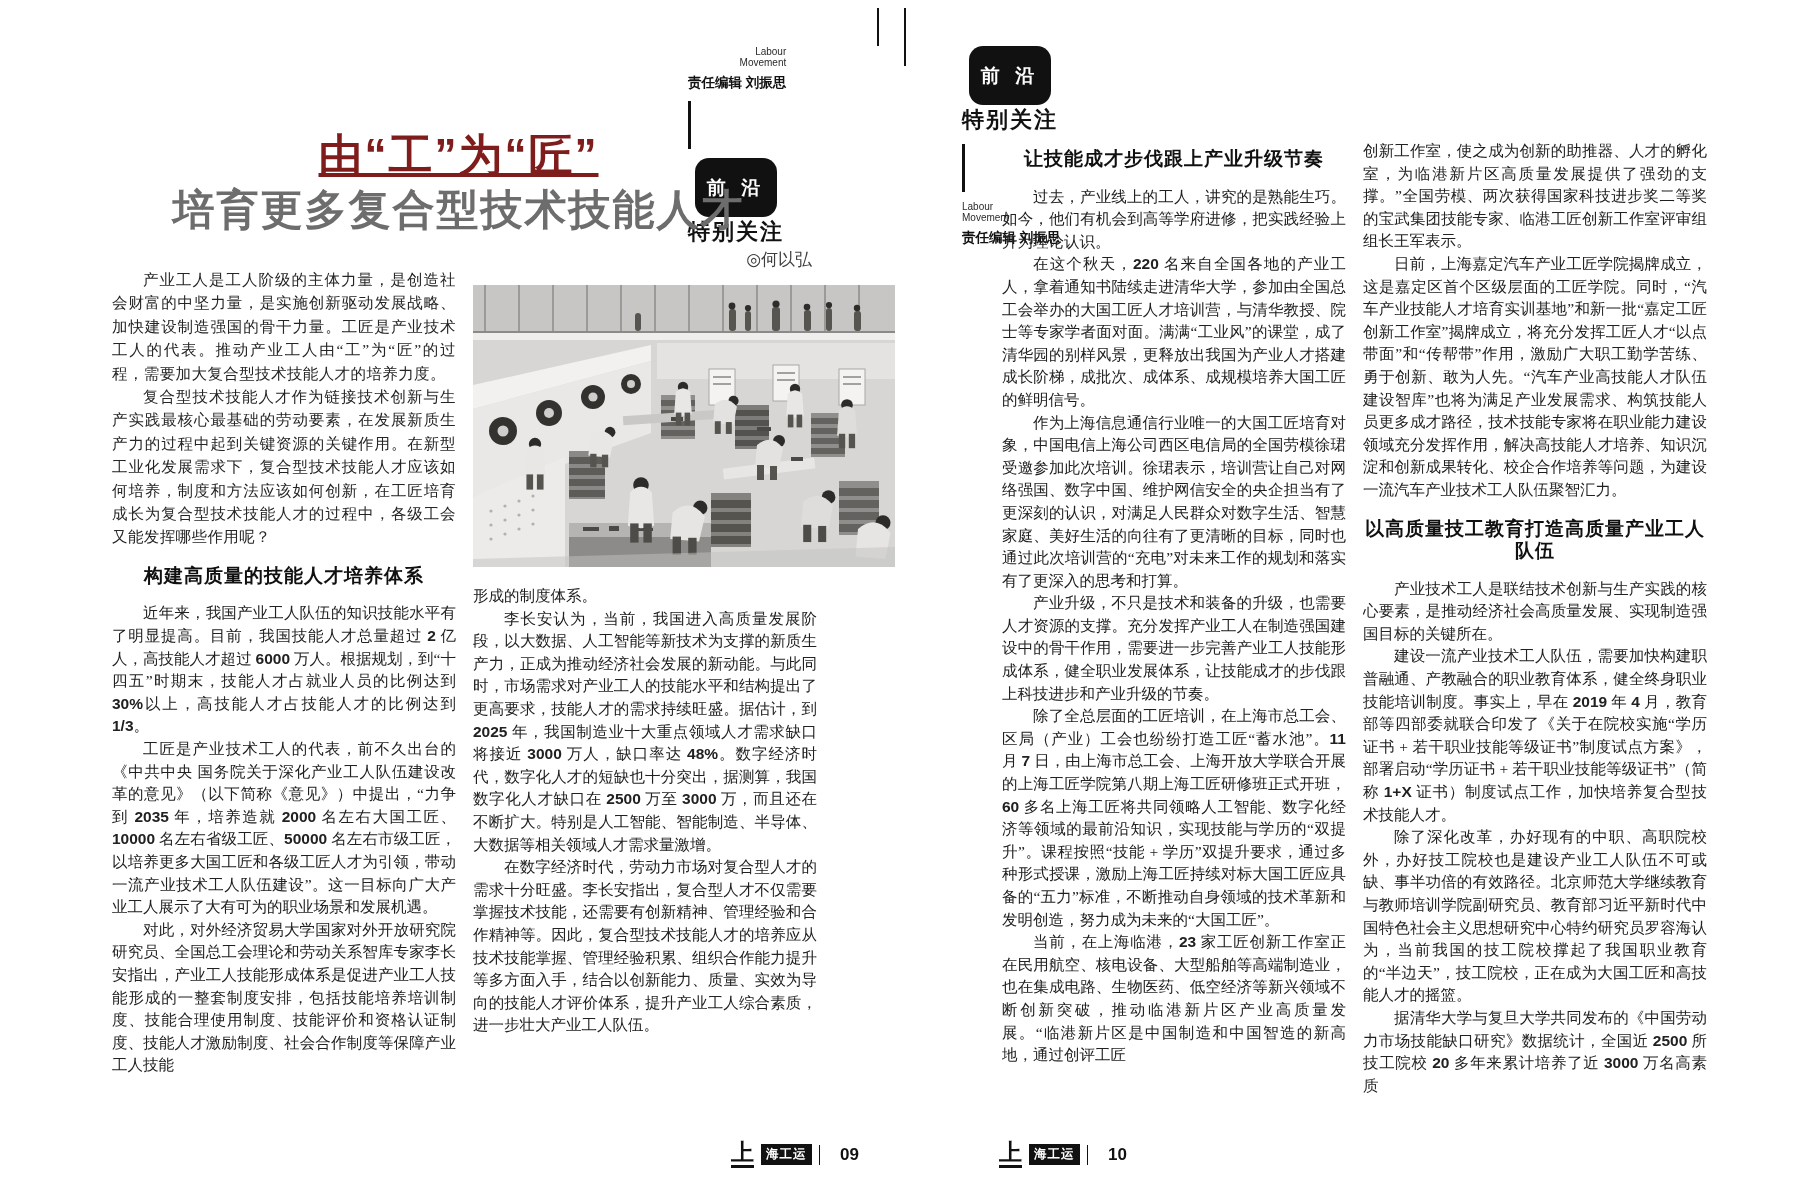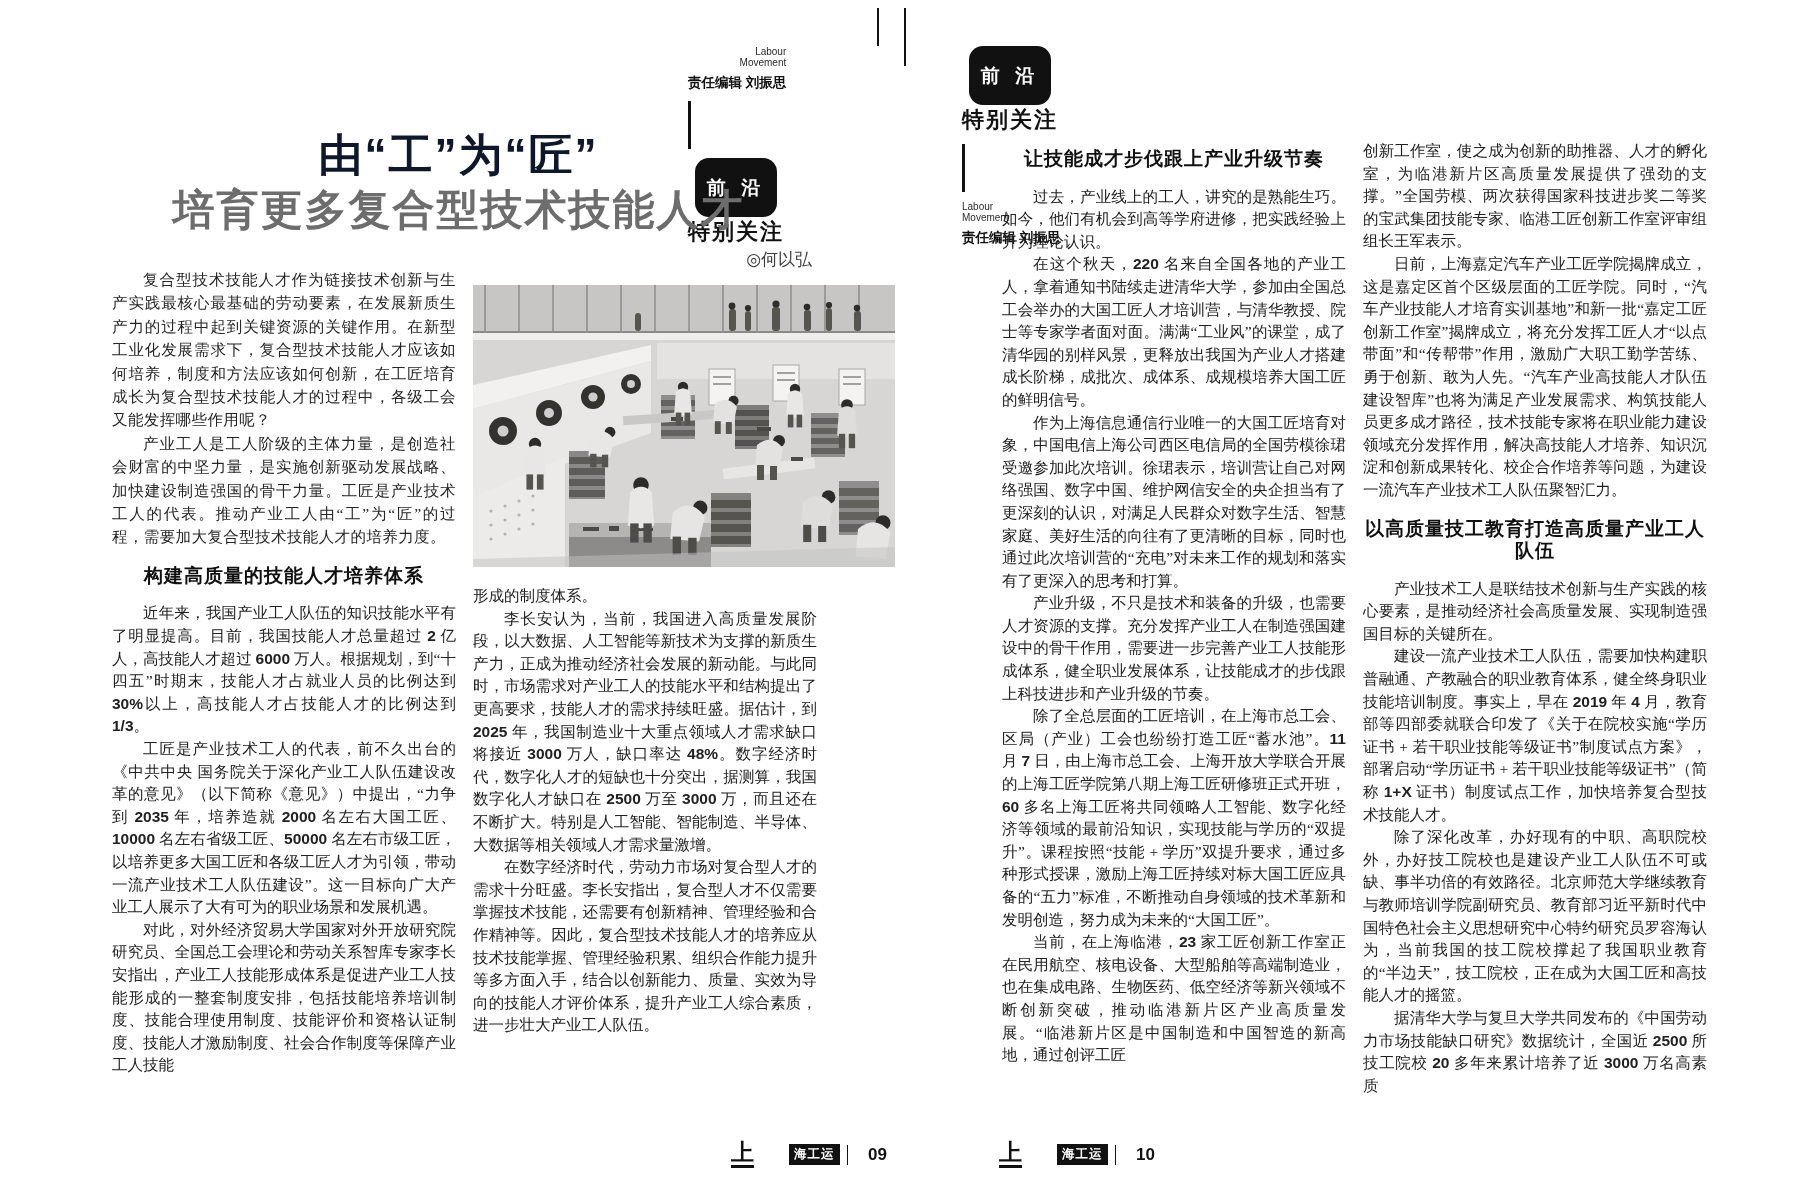--- a/index.html
+++ b/index.html
@@ -18,41 +18,41 @@
   .vline{width:2.5px;height:48px;background:#111;}
   .badge-wrap{text-align:center;}
   .badge{display:inline-block;background:#111;color:#fff;font-family:"Liberation Sans",sans-serif;
     font-weight:bold;font-size:19px;line-height:1;padding:20px 12px;border-radius:14px;letter-spacing:5px;}
   .badge-sub{font-family:"Liberation Sans",sans-serif;font-size:22px;font-weight:bold;color:#111;
     letter-spacing:2px;white-space:nowrap;}
   .mark{position:absolute;width:2px;background:#111;}
   
   .title{position:absolute;left:100px;width:717px;text-align:center;
     font-family:"Liberation Sans","DejaVu Sans",sans-serif;font-weight:bold;letter-spacing:2px;}
-  .title1{top:126px;font-size:44px;color:#0f172a;}
+  .title1{top:126px;font-size:44px;color:#7f1d1d;text-decoration:underline;}
   .title2{top:182px;font-size:42px;color:#6d6d6d;}
   .byline{position:absolute;left:112px;width:700px;top:248px;text-align:right;
     font-size:17px;color:#3d3d3d;}
   
   .col{position:absolute;width:344px;overflow:hidden;text-align:justify;
     font-size:15.5px;line-height:22.6px;color:#212121;}
   .para{margin:0;text-indent:2em;}
   .para.cont{text-indent:0;}
   .para.lede{line-height:23.4px;color:#252525;letter-spacing:0.4px;}
   .para b{font-family:"Liberation Sans","DejaVu Sans",sans-serif;font-weight:bold;}
   h3.sec{font-family:"Liberation Sans","DejaVu Sans",sans-serif;font-size:19px;font-weight:bold;
     text-align:center;margin:16px 0 15px;color:#101010;letter-spacing:1px;}
   h3.sec.first{margin-top:2px;}
   
   .photo{position:absolute;left:473px;top:285px;width:422px;height:282px;}
   
   .footer{position:absolute;top:1141px;display:flex;align-items:center;gap:7px;
     font-family:"Liberation Sans","DejaVu Sans",sans-serif;}
   .logo-shang{font-size:23px;font-weight:bold;color:#111;line-height:1;border-bottom:3px solid #111;padding-bottom:1px;}
-  .logo-box{background:#111;color:#fff;font-size:12.5px;font-weight:bold;padding:4px 5px;letter-spacing:1px;line-height:1;margin-left:28px;}
+  .logo-box{background:#111;color:#fff;font-size:12.5px;font-weight:bold;padding:4px 5px;letter-spacing:1px;line-height:1;}
   .foot-div{width:1.5px;height:20px;background:#111;}
   .foot-num{font-size:17px;font-weight:bold;color:#111;margin-left:13px;}
 </style>
 </head>
 <body>
 
 <div class="mark" style="left:877px;top:8px;height:38px;"></div>
 <div class="mark" style="left:904px;top:8px;height:58px;"></div>
 
 <div class="hdr" style="left:688px;">
@@ -296,22 +296,22 @@
         <circle cx="8" cy="-13" r="6" fill="#2c2b29"></circle>
         <path d="M-12,-8 Q2,-20 14,-5 L10,16 L-14,14 Z" fill="#e6e5e3"></path>
       </g>
   </g>
 
   <polygon points="0,282 422,282 422,262 0,274" fill="#c2c1bf" opacity="0.5"></polygon>
 </svg>
 
 <div class="col" style="left:112px;top:268px;height:827px;">
   <div>
+      <p class="para lede">产业工人是工人阶级的主体力量，是创造社会财富的中坚力量，是实施创新驱动发展战略、加快建设制造强国的骨干力量。工匠是产业技术工人的代表。推动产业工人由“工”为“匠”的过程，需要加大复合型技术技能人才的培养力度。</p>
       <p class="para lede">复合型技术技能人才作为链接技术创新与生产实践最核心最基础的劳动要素，在发展新质生产力的过程中起到关键资源的关键作用。在新型工业化发展需求下，复合型技术技能人才应该如何培养，制度和方法应该如何创新，在工匠培育成长为复合型技术技能人才的过程中，各级工会又能发挥哪些作用呢？</p>
-      <p class="para lede">产业工人是工人阶级的主体力量，是创造社会财富的中坚力量，是实施创新驱动发展战略、加快建设制造强国的骨干力量。工匠是产业技术工人的代表。推动产业工人由“工”为“匠”的过程，需要加大复合型技术技能人才的培养力度。</p>
     </div>
   <h3 class="sec">构建高质量的技能人才培养体系</h3>
   <div>
       <p class="para">近年来，我国产业工人队伍的知识技能水平有了明显提高。目前，我国技能人才总量超过 <b>2</b> 亿人，高技能人才超过 <b>6000</b> 万人。根据规划，到“十四五”时期末，技能人才占就业人员的比例达到 <b>30%</b>以上，高技能人才占技能人才的比例达到 <b>1/3</b>。</p>
       <p class="para">工匠是产业技术工人的代表，前不久出台的《中共中央 国务院关于深化产业工人队伍建设改革的意见》（以下简称《意见》）中提出，“力争到 <b>2035</b> 年，培养造就 <b>2000</b> 名左右大国工匠、<b>10000</b> 名左右省级工匠、<b>50000</b> 名左右市级工匠，以培养更多大国工匠和各级工匠人才为引领，带动一流产业技术工人队伍建设”。这一目标向广大产业工人展示了大有可为的职业场景和发展机遇。</p>
       <p class="para">对此，对外经济贸易大学国家对外开放研究院研究员、全国总工会理论和劳动关系智库专家李长安指出，产业工人技能形成体系是促进产业工人技能形成的一整套制度安排，包括技能培养培训制度、技能合理使用制度、技能评价和资格认证制度、技能人才激励制度、社会合作制度等保障产业工人技能</p>
     </div>
 </div>
 
 <div class="col" style="left:473px;top:585px;height:510px;">

